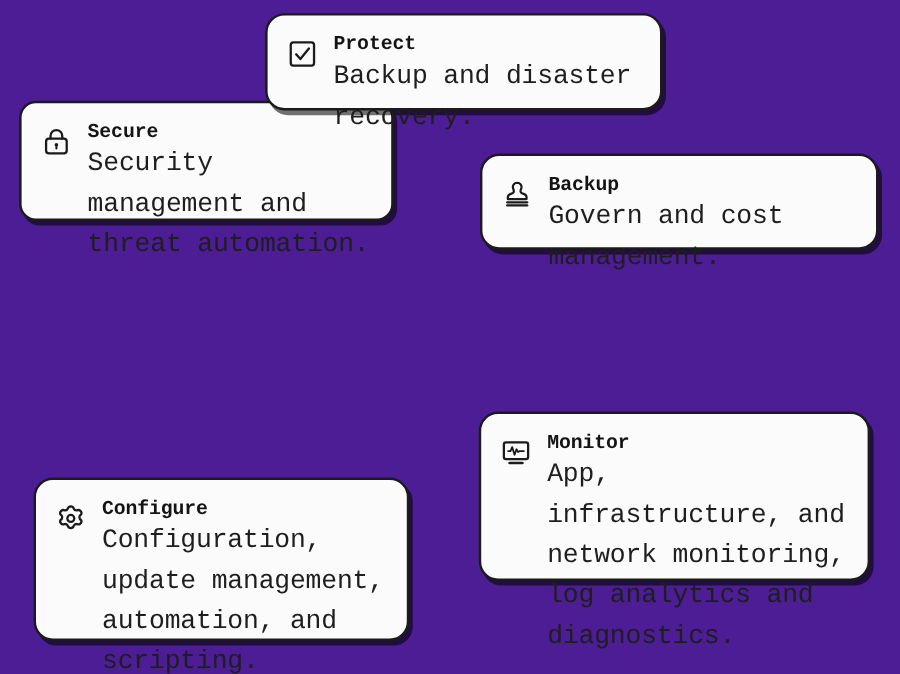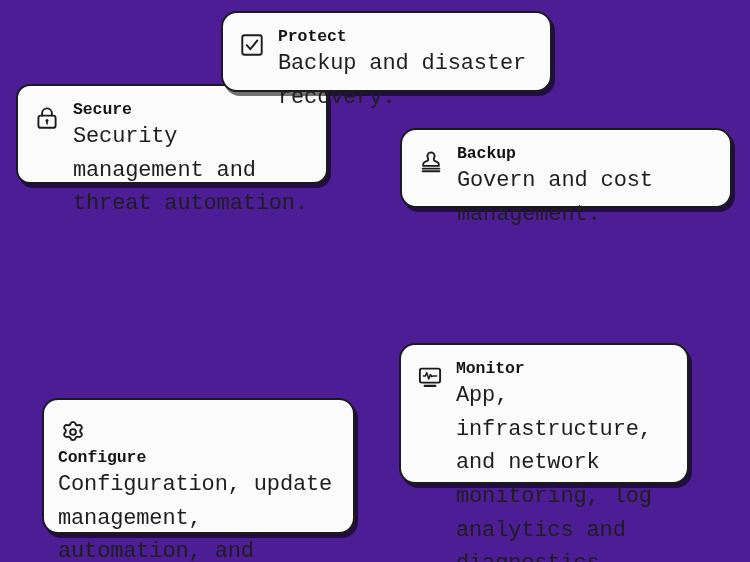--- a/index.html
+++ b/index.html
@@ -57,22 +57,22 @@
     font-weight: normal;
     color: #1e1e1e;
     line-height: 1.53;
     letter-spacing: -0.15px;
   }
 
   
   #card-protect   { left: 221px; top: 11px;  width: 331px; height: 81px;  z-index: 5; }
   #card-secure    { left: 16px;  top: 84px;  width: 312px; height: 100px; z-index: 4; border-radius: 14px; }
   #card-govern    { left: 400px; top: 128px; width: 332px; height: 80px;  z-index: 3; }
-  #card-monitor   { left: 399px; top: 343px; width: 290px; height: 141px; z-index: 3; }
-  #card-configure { left: 42px;  top: 398px; width: 313px; height: 136px; z-index: 4; flex-direction: column; }
+  #card-monitor   { left: 399px; top: 343px; width: 326px; height: 141px; z-index: 3; }
+  #card-configure { left: 28px;  top: 398px; width: 313px; height: 136px; z-index: 4; }
 </style>
 </head>
 <body>
 
 <div id="stage">
 
   <div class="card" id="card-protect">
     <span class="card-icon">
       <svg width="26" height="26" viewBox="0 0 26 26" fill="none" aria-hidden="true">
         <rect x="3.3" y="3.3" width="19.4" height="19.4" rx="2.2" stroke="#1b1b1b" stroke-width="1.9"></rect>

